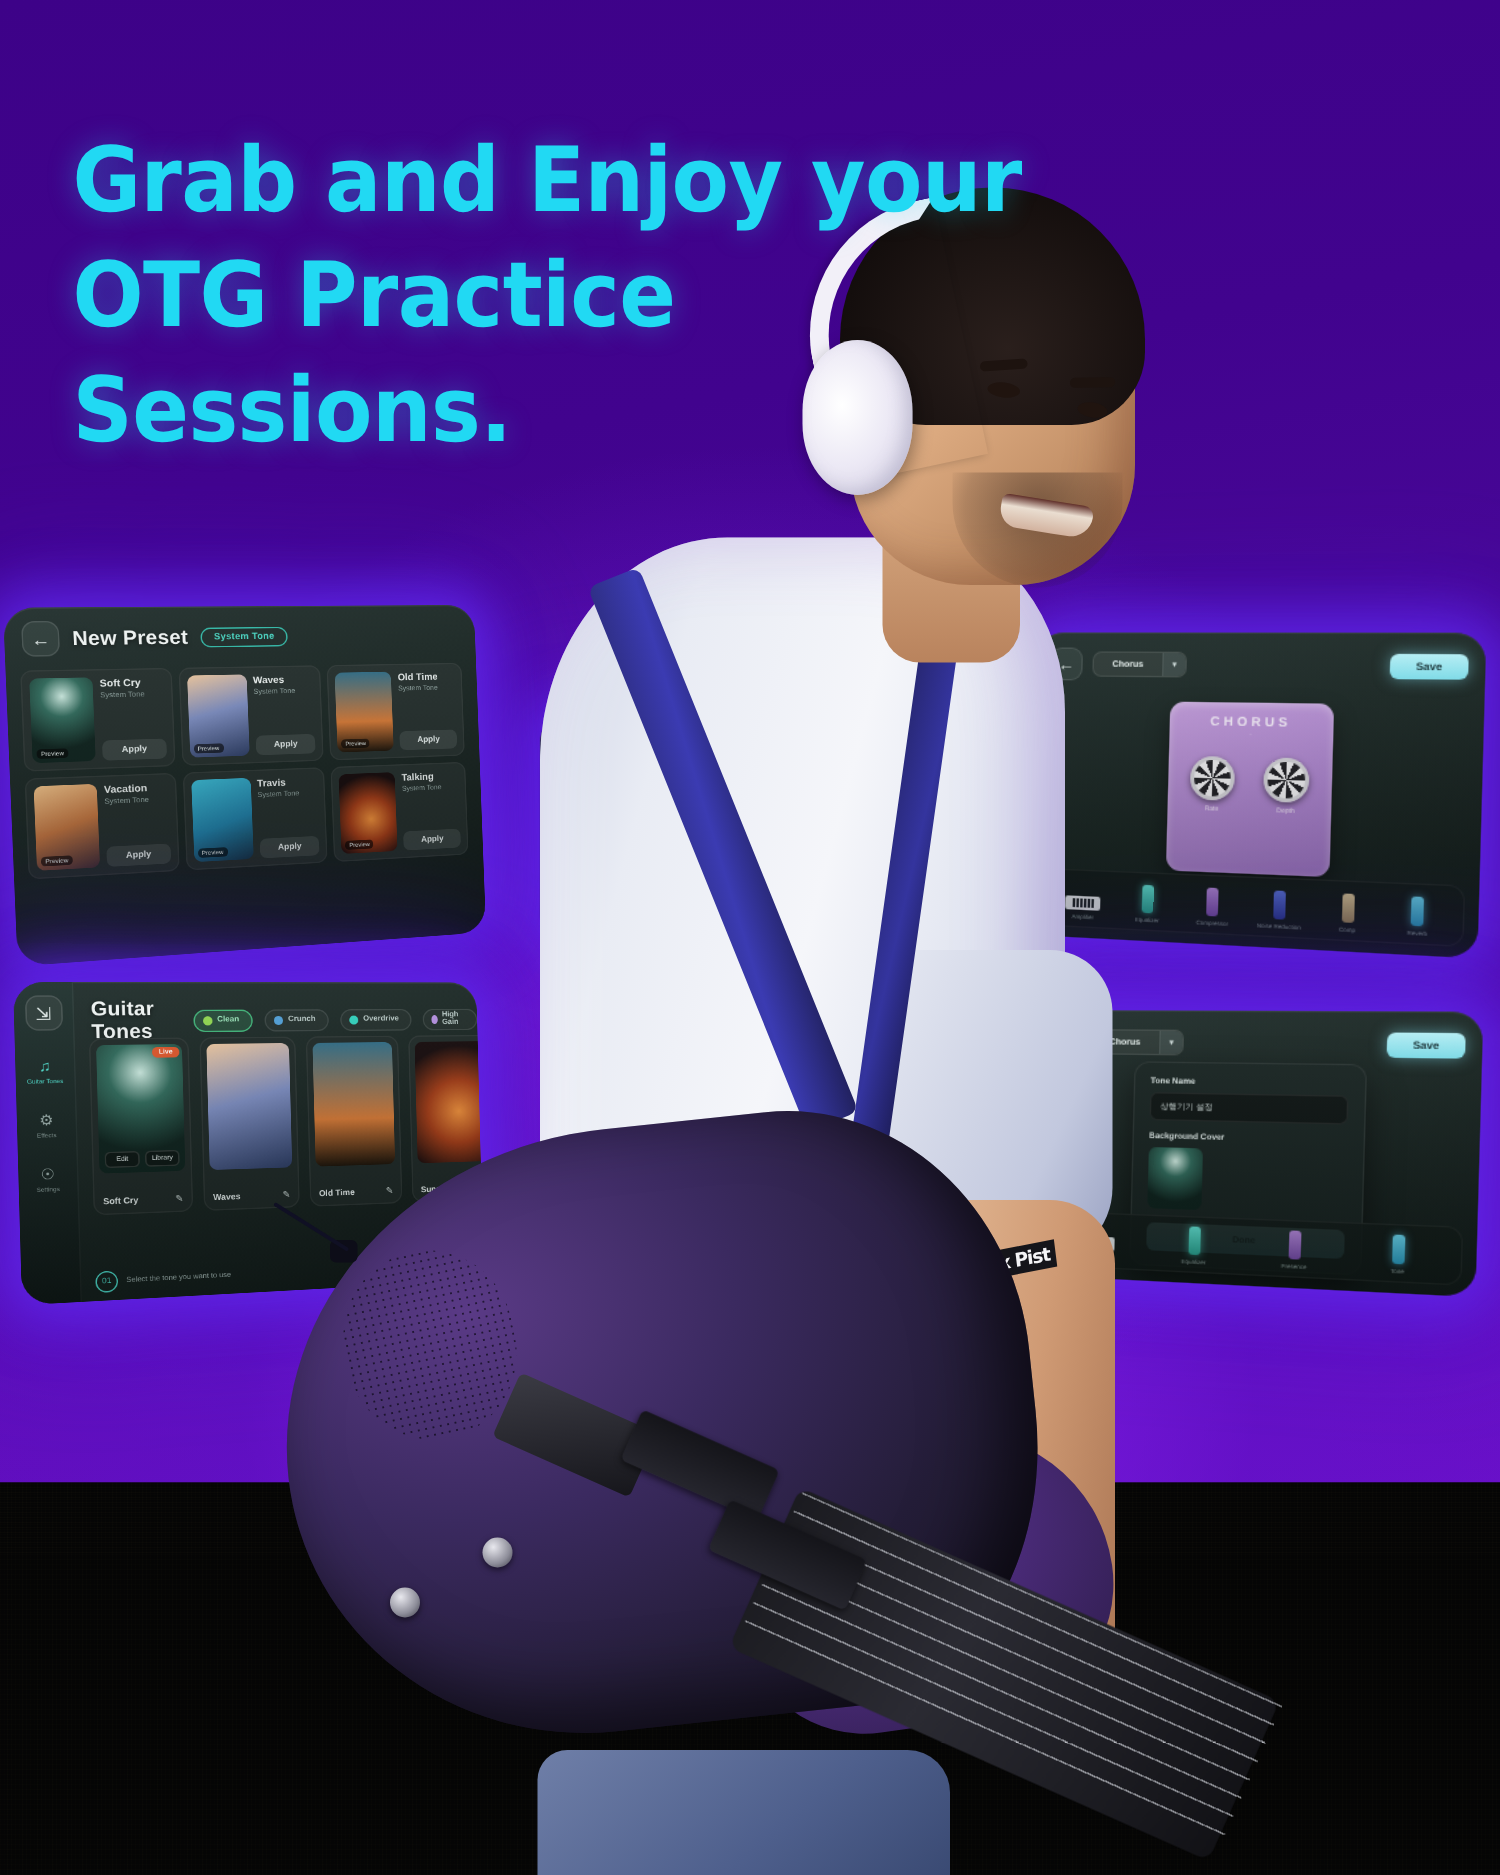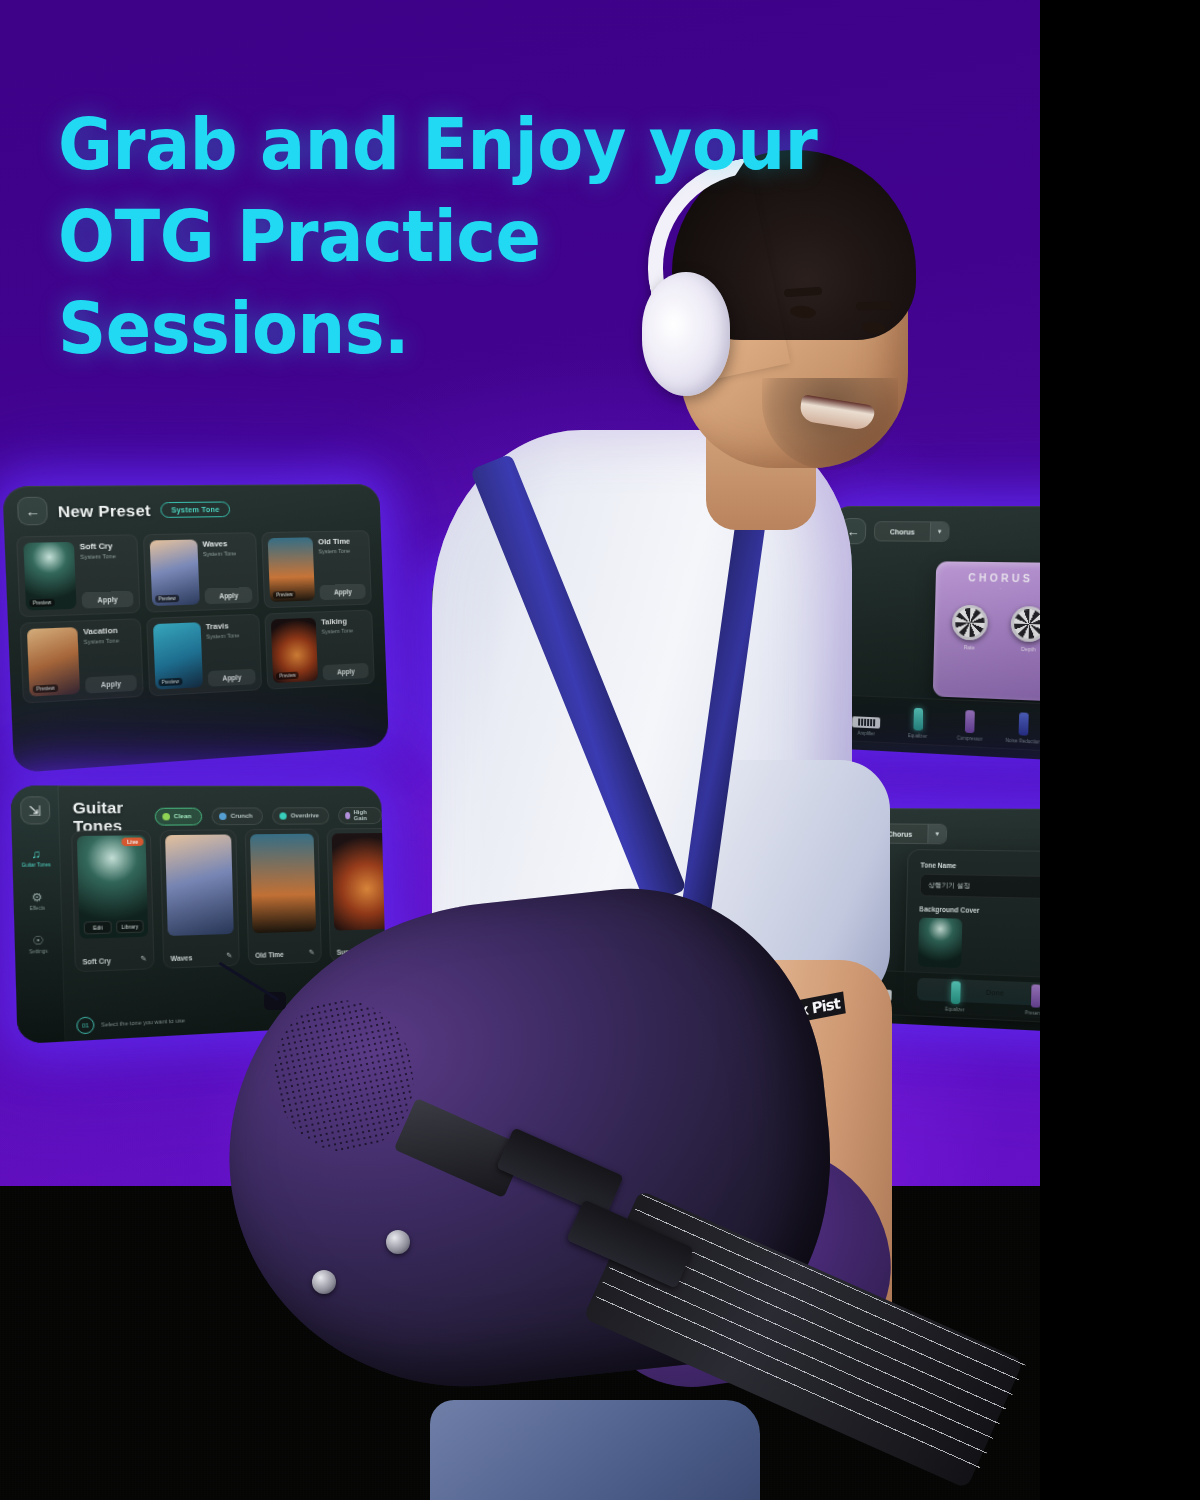--- a/index.html
+++ b/index.html
@@ -8,21 +8,21 @@
     font-family: "Liberation Sans", sans-serif;
     background: #000;
     overflow: hidden;
     position: relative;
   }
 
   
   .stage {
     position: absolute;
     inset: 0;
-    width: 1040px;
+    width: 1200px;
     height: 1500px;
     overflow: hidden;
   }
   .bg-purple {
     position: absolute;
     left: 0; top: 0; width: 1200px; height: 1186px;
     background:
       radial-gradient(ellipse 700px 560px at 610px 760px, rgba(150,40,255,0.85) 0%, rgba(110,25,220,0.45) 38%, rgba(70,10,160,0.0) 72%),
       radial-gradient(ellipse 900px 700px at 600px 1130px, rgba(138,35,245,0.9) 0%, rgba(95,18,200,0.4) 45%, rgba(60,5,140,0) 78%),
       linear-gradient(170deg, #3d0288 0%, #41038e 30%, #4a089b 58%, #5c0db8 78%, #6a10c9 100%);

